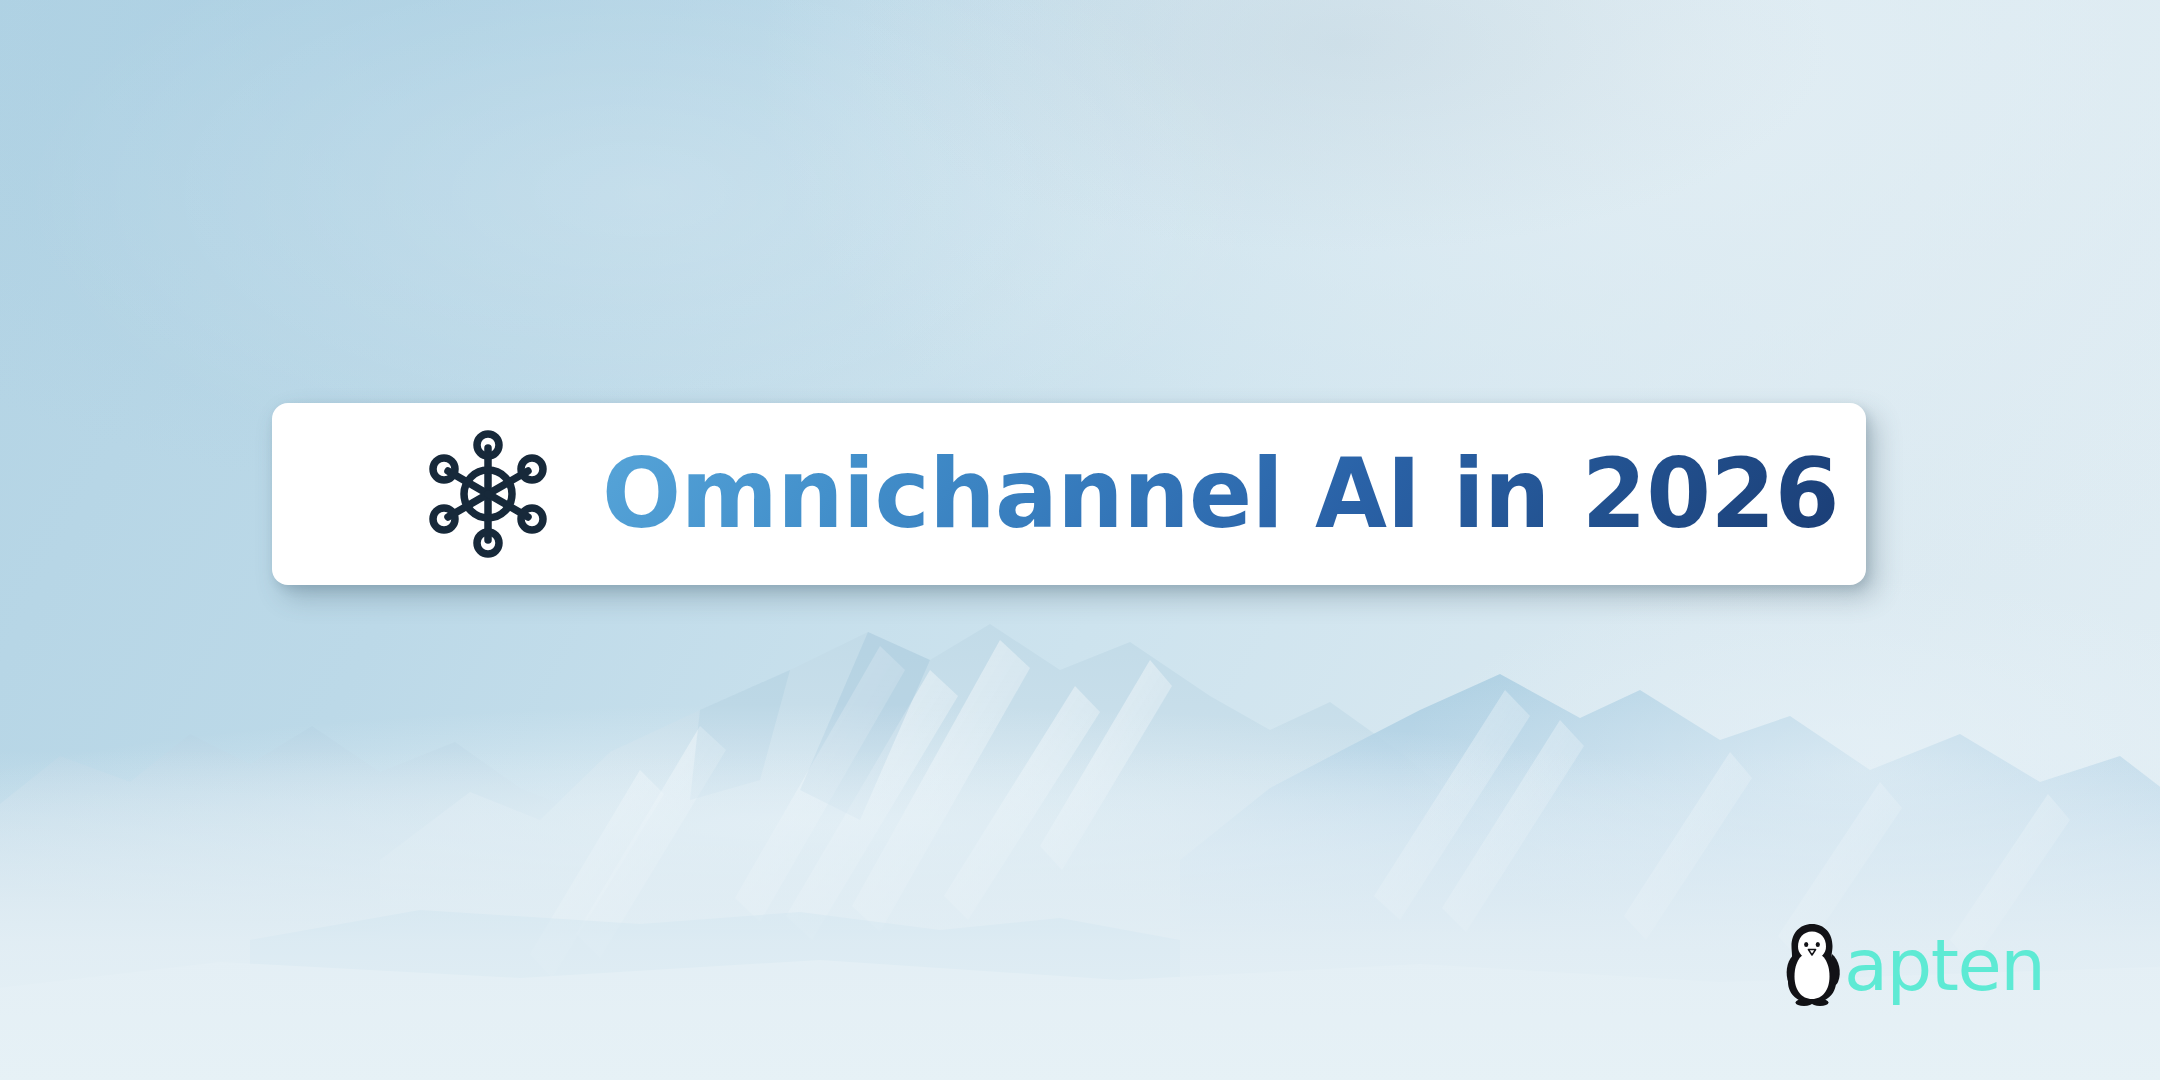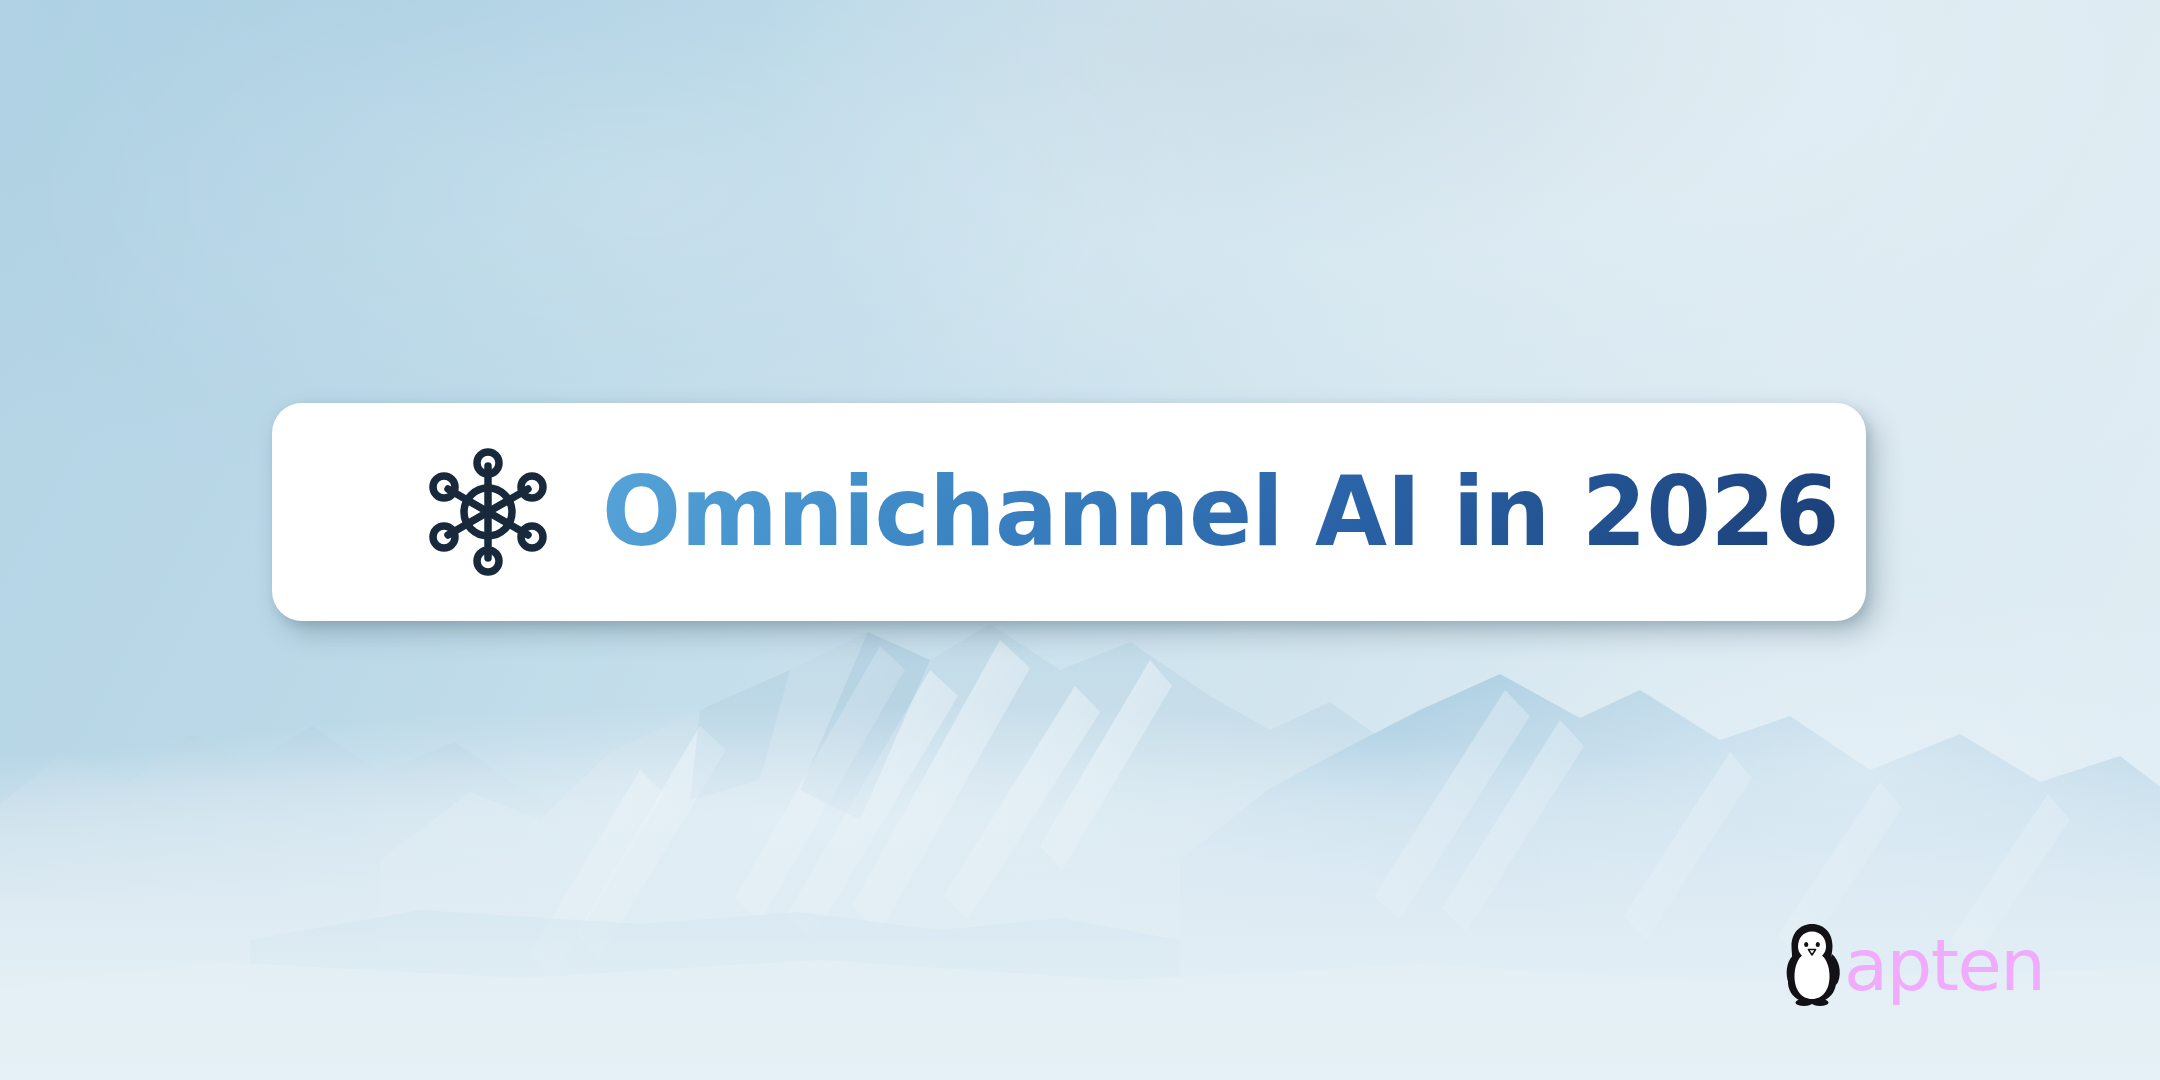--- a/index.html
+++ b/index.html
@@ -65,23 +65,23 @@
     width: 1000px; height: 380px;
     background: radial-gradient(ellipse 620px 260px at 70% 50%, rgba(232,242,248,0.62) 0%, rgba(232,242,248,0) 75%);
   }
 
   
   .card {
     position: absolute;
     left: 272px;
     top: 403px;
     width: 1594px;
-    height: 218px;
+    height: 182px;
     background: #ffffff;
-    border-radius: 30px;
+    border-radius: 16px;
     box-shadow:
       10px 12px 26px rgba(58,86,104,0.30),
       3px 4px 10px rgba(58,86,104,0.16);
     display: flex;
     align-items: center;
     padding-left: 150px;
     box-sizing: border-box;
   }
 
   .hub-icon {
@@ -121,21 +121,21 @@
     top: 922px;
     display: flex;
     align-items: center;
     gap: 4px;
   }
   .penguin { width: 62px; height: 86px; display: block; }
   .logo-word {
     font-family: "DejaVu Sans", sans-serif;
     font-size: 72px;
     font-weight: 400;
-    color: #f0abfc;
+    color: #5eead4;
     line-height: 1;
     letter-spacing: -1.5px;
     margin-left: -4px;
   }
 </style>
 </head>
 <body>
 
 <div id="stage">
 

